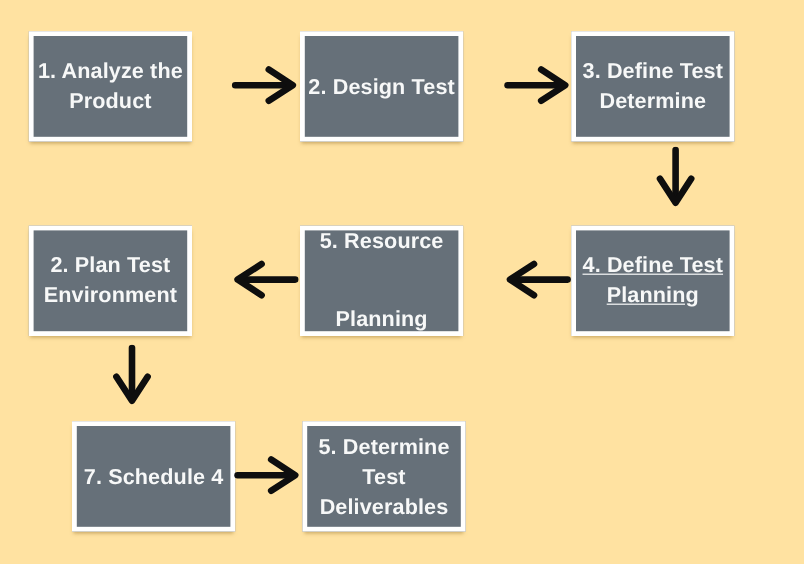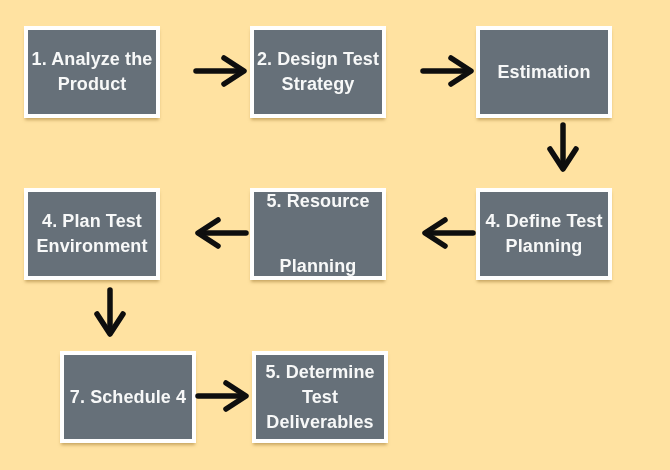--- a/index.html
+++ b/index.html
@@ -48,36 +48,36 @@
 <body>
 
 <div class="canvas">
 
   <div class="box" style="left:24px; top:26px;">
     <span class="line">1. Analyze the</span>
     <span class="line">Product</span>
   </div>
   <div class="box" style="left:250px; top:26px;">
     <span class="line">2. Design Test</span>
-    <span class="line">Strategy</span>
   </div>
   <div class="box" style="left:476px; top:26px;">
-    <span class="line">Estimation</span>
+    <span class="line">3. Define Test</span>
+    <span class="line">Determine</span>
   </div>
 
-  <div class="box" style="left:476px; top:188px;">
+  <div class="box" style="left:476px; top:188px;text-decoration:underline;">
     <span class="line">4. Define Test</span>
     <span class="line">Planning</span>
   </div>
   <div class="box" style="left:250px; top:188px;gap:40px;">
     <span class="line">5. Resource</span>
     <span class="line">Planning</span>
   </div>
   <div class="box" style="left:24px; top:188px;">
-    <span class="line">4. Plan Test</span>
+    <span class="line">2. Plan Test</span>
     <span class="line">Environment</span>
   </div>
 
   <div class="box" style="left:24px; top:351px;margin-left:36px;">
     <span class="line">7. Schedule 4</span>
   </div>
   <div class="box" style="left:252px; top:351px;">
     <span class="line">5. Determine</span>
     <span class="line">Test</span>
     <span class="line">Deliverables</span>

